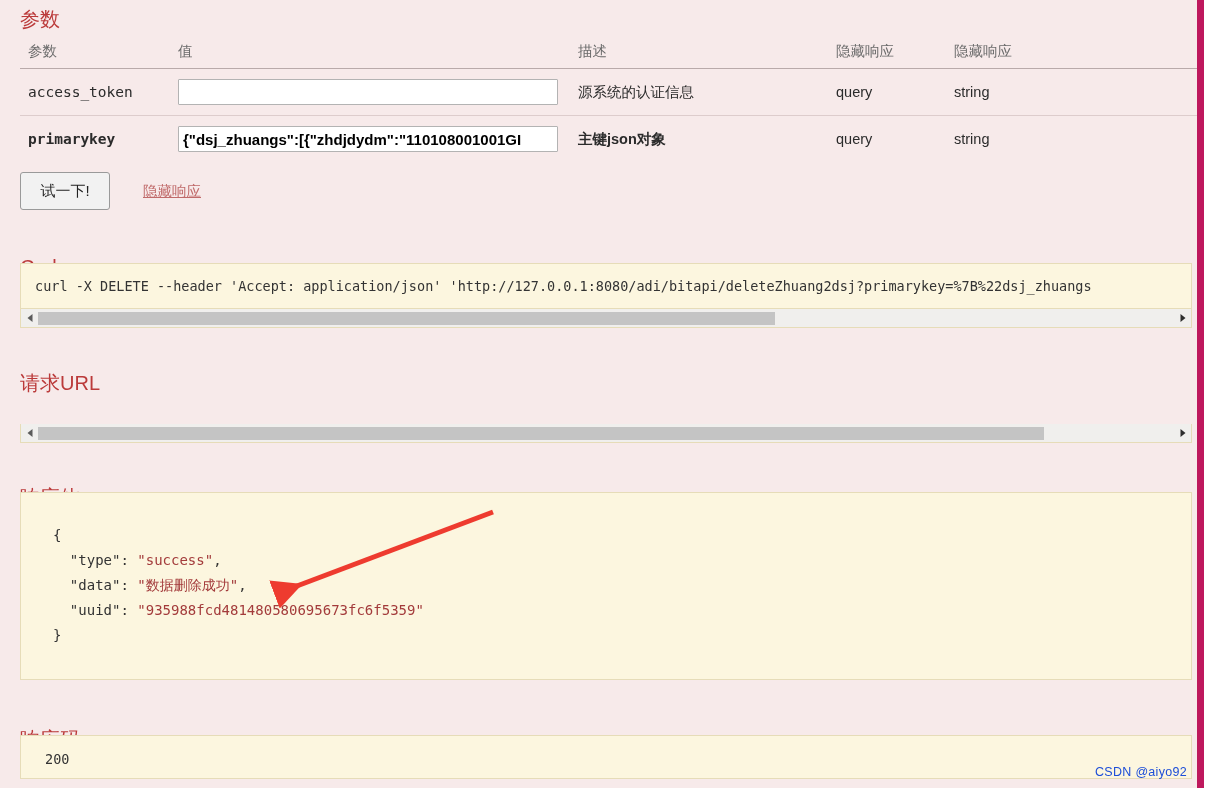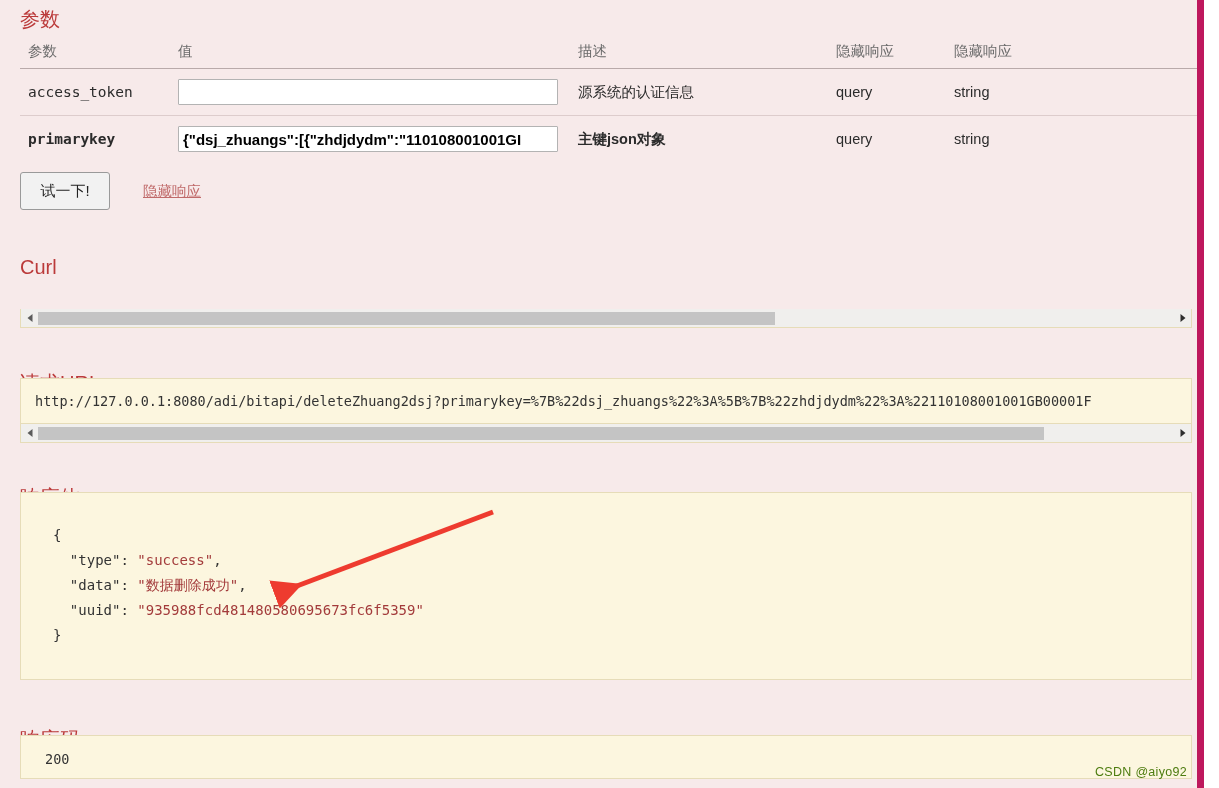--- a/index.html
+++ b/index.html
@@ -214,21 +214,21 @@
     width: 250px;
     height: 110px;
     pointer-events: none;
   }
 
   
   .watermark {
     position: absolute;
     right: 10px;
     bottom: 9px;
-    color: #4d7c0f;
+    color: #1d4ed8;
     font-size: 12.5px;
     font-family: "Liberation Sans", sans-serif;
     letter-spacing: 0.3px;
   }
 </style>
 </head>
 <body>
 
 <div class="page-panel">
 
@@ -265,31 +265,31 @@
       </tr>
     </tbody>
   </table>
 
   <div class="tryout-row">
     <button class="tryout-button">试一下!</button>
     <a class="hide-response-link">隐藏响应</a>
   </div>
 
   <h4 class="section-title block-title-curl">Curl</h4>
+  <div class="code-box" id="curl-box">
+    <div class="code-line">curl -X DELETE --header 'Accept: application/json' 'http://127.0.0.1:8080/adi/bitapi/deleteZhuang2dsj?primarykey=%7B%22dsj_zhuangs</div>
+  </div>
   <div class="hscroll" id="curl-scroll">
     <div class="arrow left"></div>
     <div class="thumb" style="width:63%"></div>
     <div class="track-rest"></div>
     <div class="arrow right"></div>
   </div>
 
   <h4 class="section-title block-title-url">请求URL</h4>
-  <div class="code-box" id="url-box">
-    <div class="code-line">http://127.0.0.1:8080/adi/bitapi/deleteZhuang2dsj?primarykey=%7B%22dsj_zhuangs%22%3A%5B%7B%22zhdjdydm%22%3A%22110108001001GB00001F</div>
-  </div>
   <div class="hscroll" id="url-scroll">
     <div class="arrow left"></div>
     <div class="thumb" style="width:86%"></div>
     <div class="track-rest"></div>
     <div class="arrow right"></div>
   </div>
 
   <h4 class="section-title block-title-respbody">响应体</h4>
   <div class="code-box" id="respbody-box">
     <pre class="json-pre"><span>{</span>

